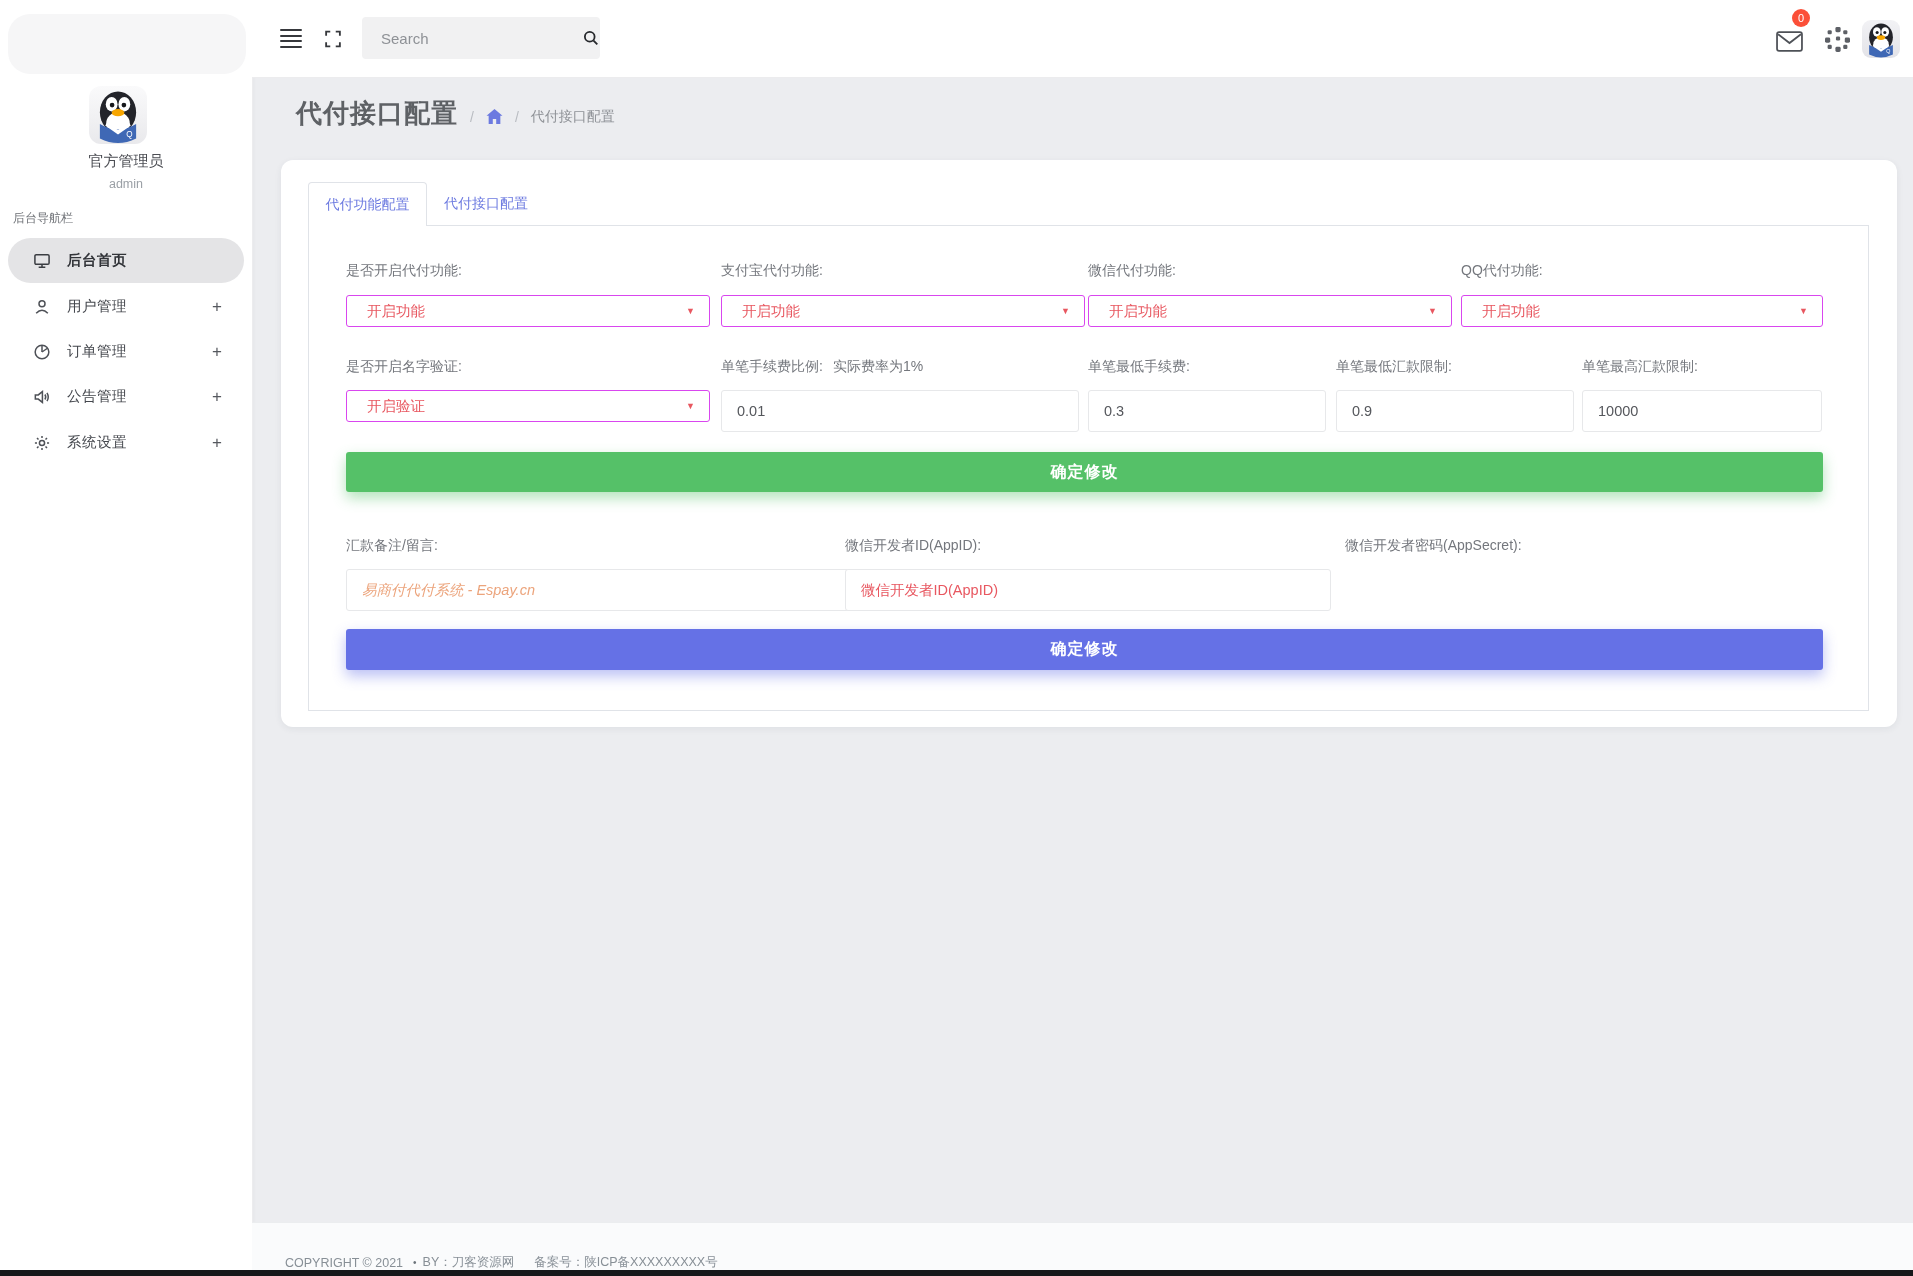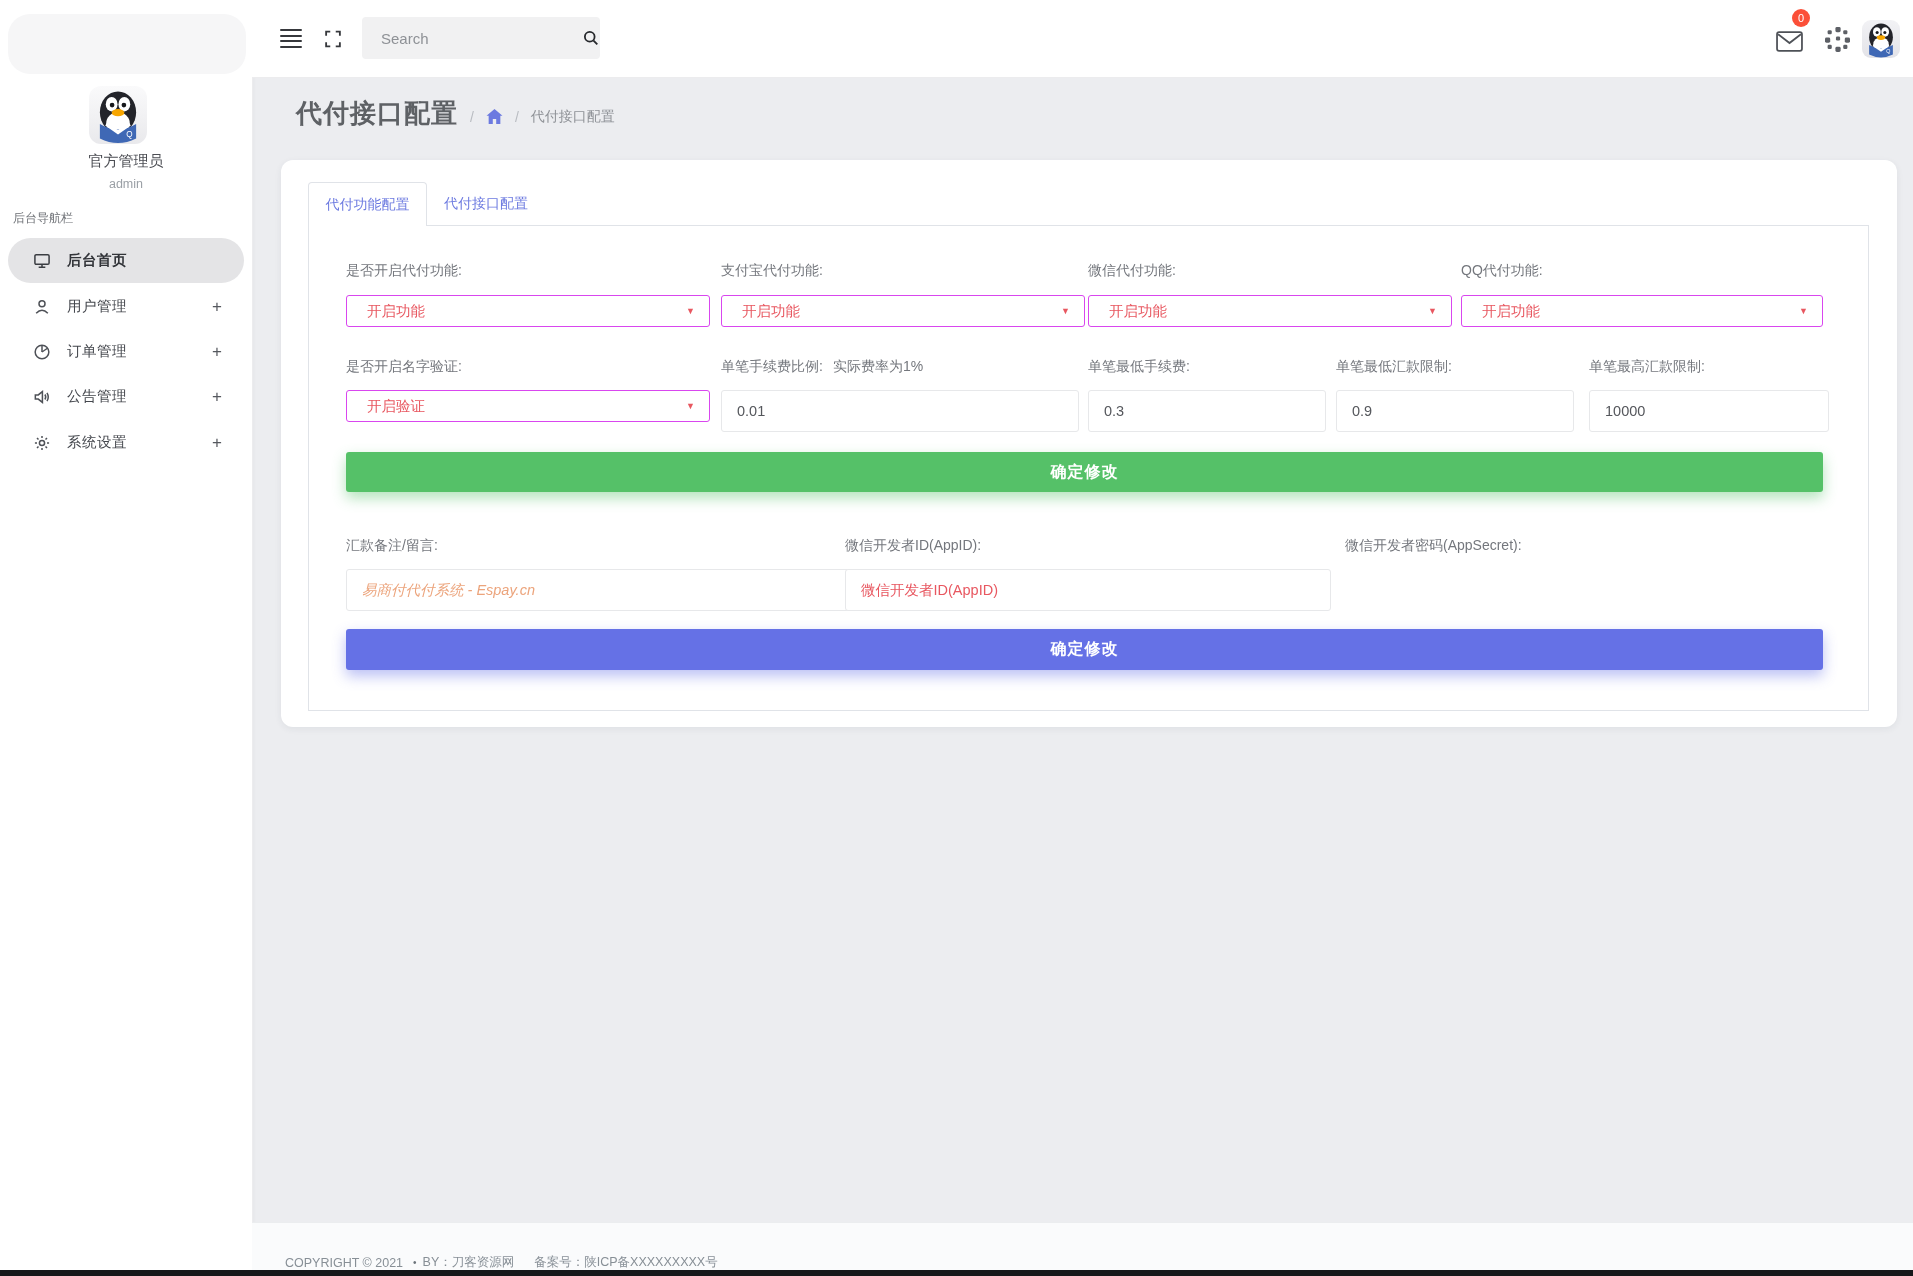--- a/index.html
+++ b/index.html
@@ -82,21 +82,21 @@
   .inp.red::placeholder{color:#e85760;opacity:1;}
   .bigbtn{position:absolute;left:65px;width:1477px;border:none;border-radius:3px;color:#fff;
           font-size:16px;font-weight:700;font-family:inherit;cursor:pointer;letter-spacing:1px;}
   .btn-green{top:292px;height:40px;background:#55c168;box-shadow:0 6px 14px rgba(85,193,104,.45);}
   .btn-blue{top:469px;height:41px;background:#6571e6;box-shadow:0 6px 14px rgba(101,113,230,.45);}
 
   
   .r1l{top:102px;} .r2l{top:198px;} .r3l{top:377px;}
   .r1f{top:135px;} .r2f{top:230px;} .r3f{top:409px;}
   .cx1{left:65px;} .cx2{left:440px;} .cx3{left:807px;} .cx4{left:1180px;}
-  .cx2b{left:440px;} .cx3b{left:807px;} .cx4b{left:1055px;} .cx5b{left:1301px;margin-left:7px;}
+  .cx2b{left:440px;} .cx3b{left:807px;} .cx4b{left:1055px;} .cx5b{left:1301px;}
   .cxr2{left:564px;} .cxr3{left:1059px;} .cxr3l{left:1064px;}
   .w364{width:364px;} .w362{width:362px;} .w358{width:358px;} .w238{width:238px;} .w240{width:240px;}
   .w490{width:536px;font-style:italic;} .w486{width:486px;} .w484{width:484px;}
 
   
   .footer{position:absolute;left:252px;top:1222px;width:1661px;height:48px;background:#fafbfc;
           border-top:1px solid #ebedef;display:flex;align-items:flex-end;}
   .footer .ftxt{margin-left:33px;font-size:12.5px;color:#878f96;display:flex;align-items:center;}
   .footer .ftxt span{margin-right:6px;}
   .footer .bullet{font-size:10px;margin:0 8px 0 4px;color:#6b737a;}

